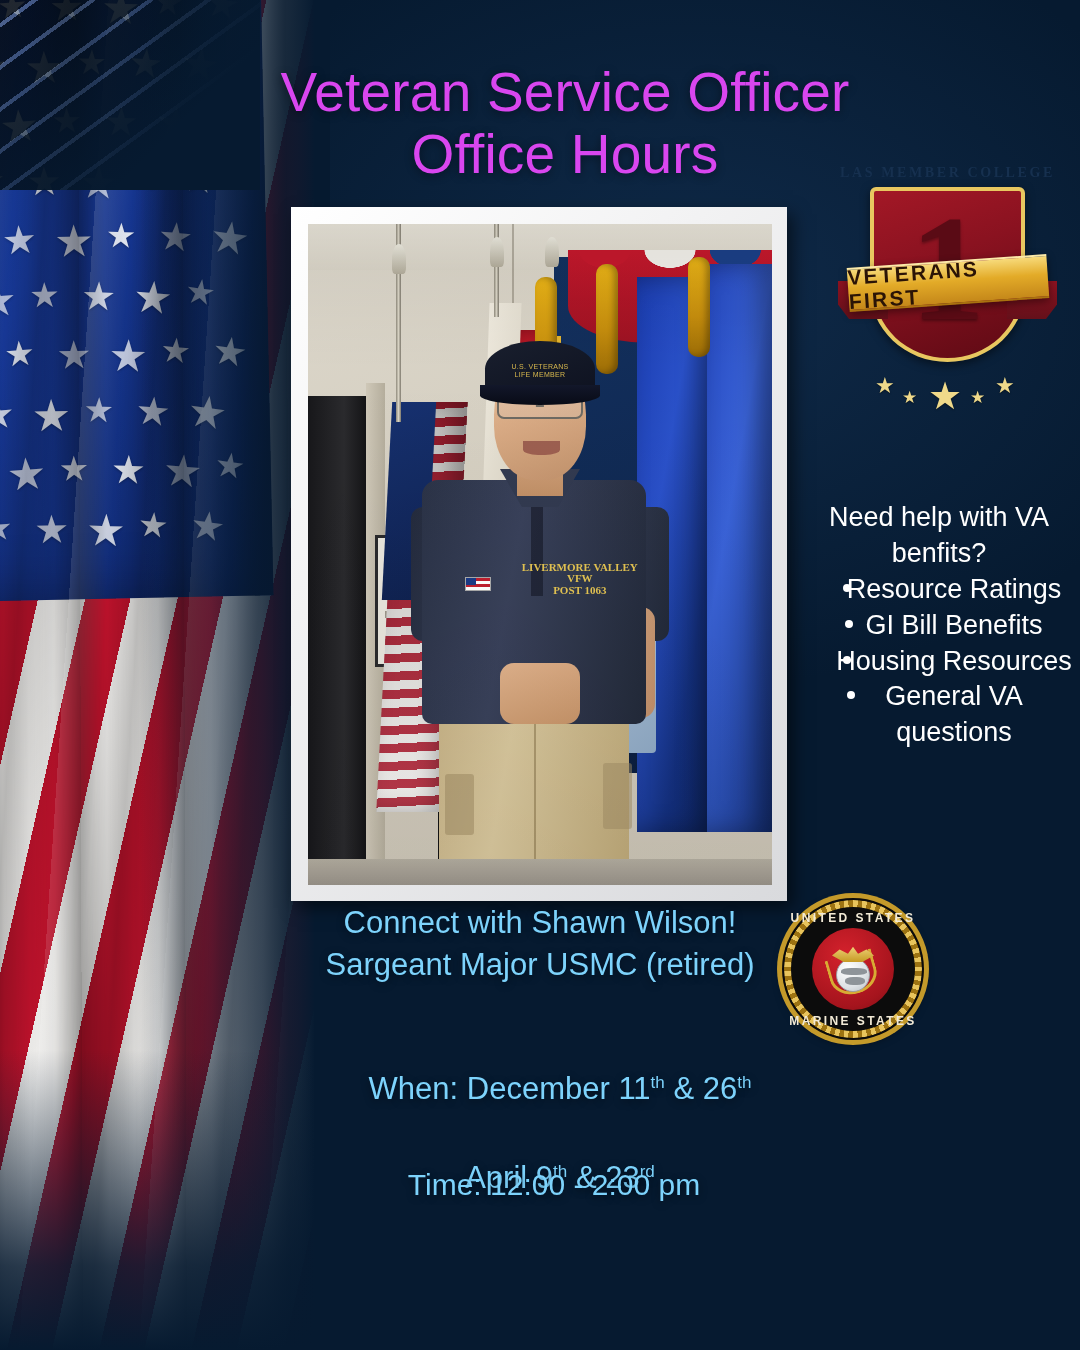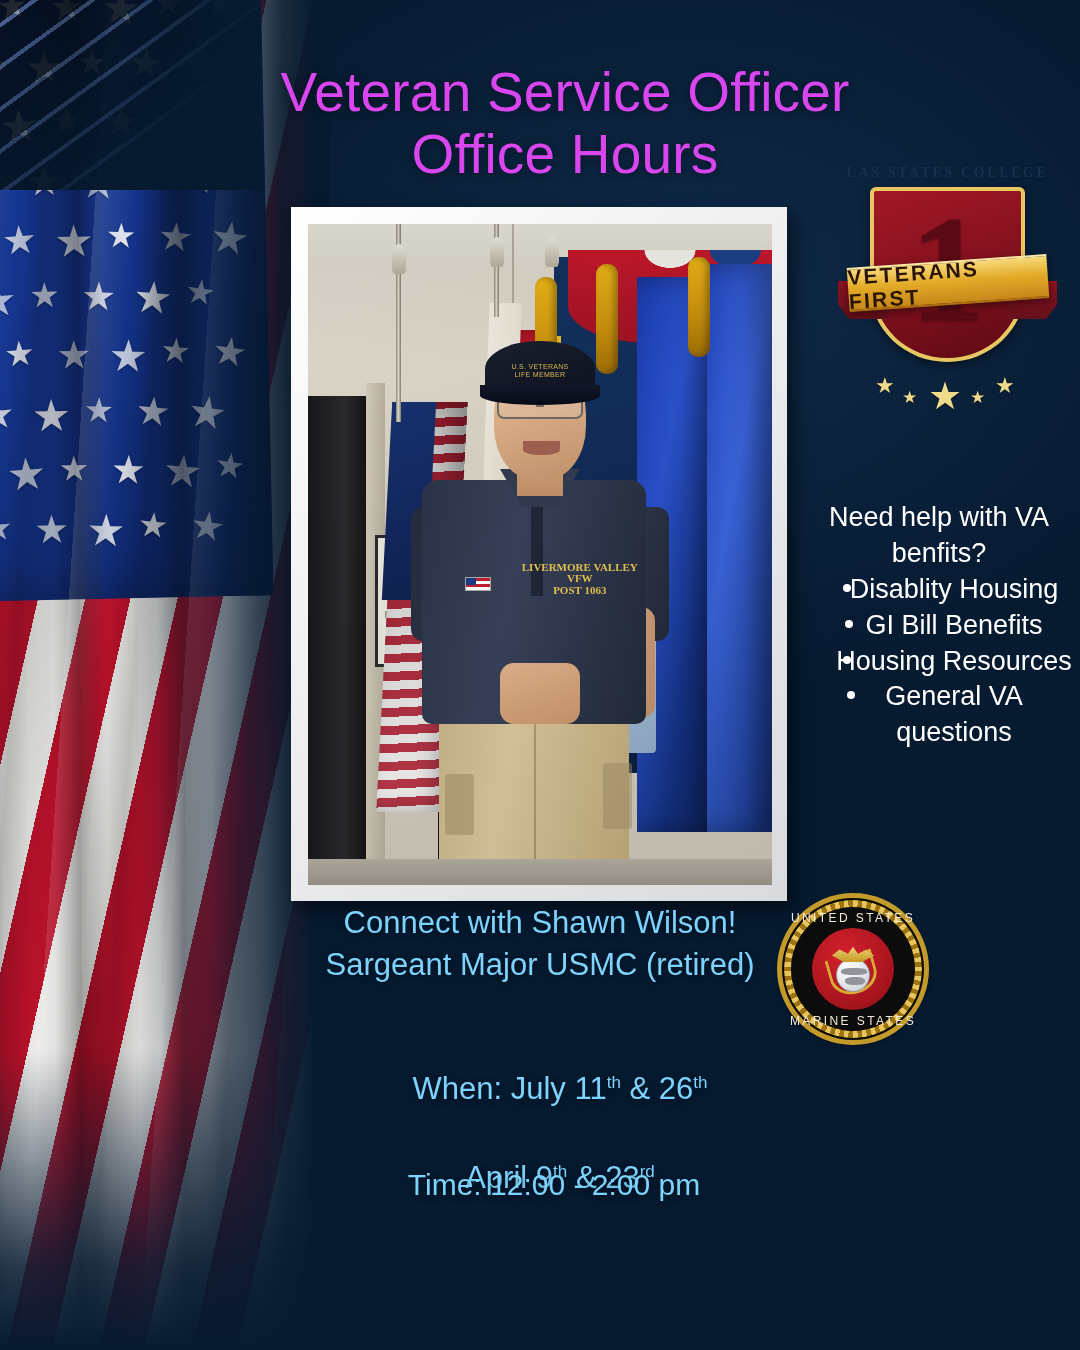--- a/index.html
+++ b/index.html
@@ -469,21 +469,21 @@
   .usmc-ring{
     position:absolute; inset:9px; border-radius:50%;
     background:#0c0c0c;
   }
   .usmc-center{
     position:absolute; inset:30px; border-radius:50%;
     background:radial-gradient(circle at 40% 32%, #d4212c, #a5141d 70%, #7d0d15);
   }
   .usmc-top,.usmc-bot{
     position:absolute; left:0; width:100%; text-align:center;
-    color:#f2ead6; font-size:12px; font-weight:400; letter-spacing:2.4px;
+    color:#f2ead6; font-size:12px; font-weight:700; letter-spacing:2.4px;
     font-family:"Liberation Sans", sans-serif;
   }
   .usmc-top{ top:13px; }
   .usmc-bot{ bottom:12px; }
   .ega{
     position:absolute; left:50%; top:50%; transform:translate(-50%,-50%);
     width:54px; height:54px;
   }
   .ega-globe{
     position:absolute; left:10px; top:16px; width:34px; height:34px;
@@ -683,21 +683,21 @@
         <div class="cap-txt" style="white-space:pre-line">U.S. VETERANS
 LIFE MEMBER</div>
       </div>
 
       <div class="photo-floor"></div>
       <div class="photo-shade"></div>
     </div>
   </div>
 
   <div class="badge">
-    <div class="badge-college">LAS STATES COLLEGE</div>
+    <div class="badge-college">LAS MEMBER COLLEGE</div>
     <div class="shield">
       <div class="shield-one">1</div>
     </div>
     <div class="ribbon-tailL"></div>
     <div class="ribbon-tailR"></div>
     <div class="ribbon">
       <span>VETERANS FIRST</span>
     </div>
     <div class="badge-stars" id="badge-stars">
         <span class="bstar" style="left: 45px; top: 22px; font-size: 22px;">★</span>
@@ -706,21 +706,21 @@
         <span class="bstar" style="left: 140px; top: 36px; font-size: 17px;">★</span>
         <span class="bstar" style="left: 165px; top: 22px; font-size: 22px;">★</span>
       </div>
   </div>
 
   <div class="info">
     <span class="info-q">Need help with VA benfits?</span>
     <ul>
       <li class="li-a">
         <span class="bdot"></span>
-        <span class="litext">Disablity Housing</span>
+        <span class="litext">Resource Ratings</span>
       </li>
       <li class="li-b">
         <span class="bdot"></span>
         <span class="litext">GI Bill Benefits</span>
       </li>
       <li class="li-c">
         <span class="bdot"></span>
         <span class="litext">Housing Resources</span>
       </li>
       <li class="li-d">
@@ -741,18 +741,18 @@
       </div>
     </div>
     <div class="usmc-top">UNITED STATES</div>
     <div class="usmc-bot">MARINE STATES</div>
   </div>
 
   <div class="btext connect">Connect with Shawn Wilson!
 Sargeant Major USMC (retired)</div>
 
   <div class="btext when">
-    <span><span>When: July 11</span><sup>th</sup><span> &amp; 26</span><sup>th</sup></span><br>
+    <span><span>When: December 11</span><sup>th</sup><span> &amp; 26</span><sup>th</sup></span><br>
     <span><span>April 9</span><sup>th</sup><span> &amp; 23</span><sup>rd</sup></span>
   </div>
 
   <div class="btext time">Time: 12:00 - 2:00 pm</div>
 </div>
 
 </body></html>

